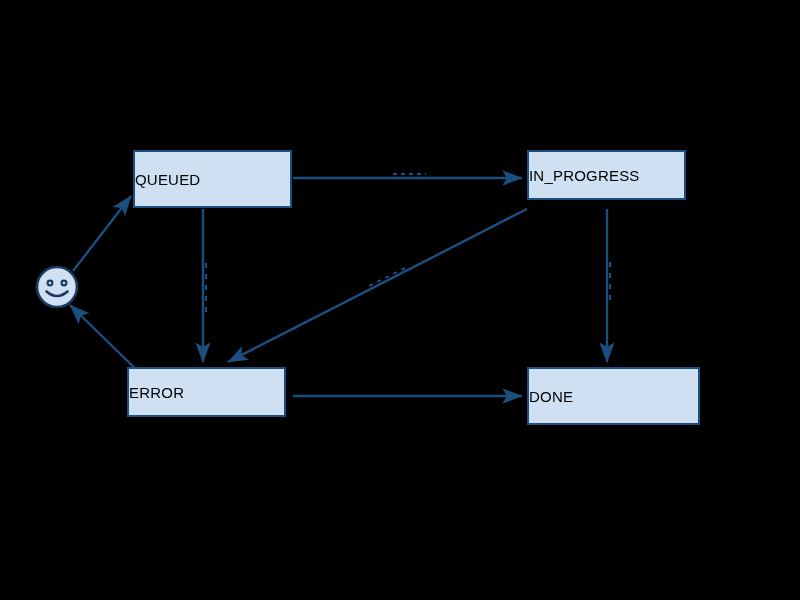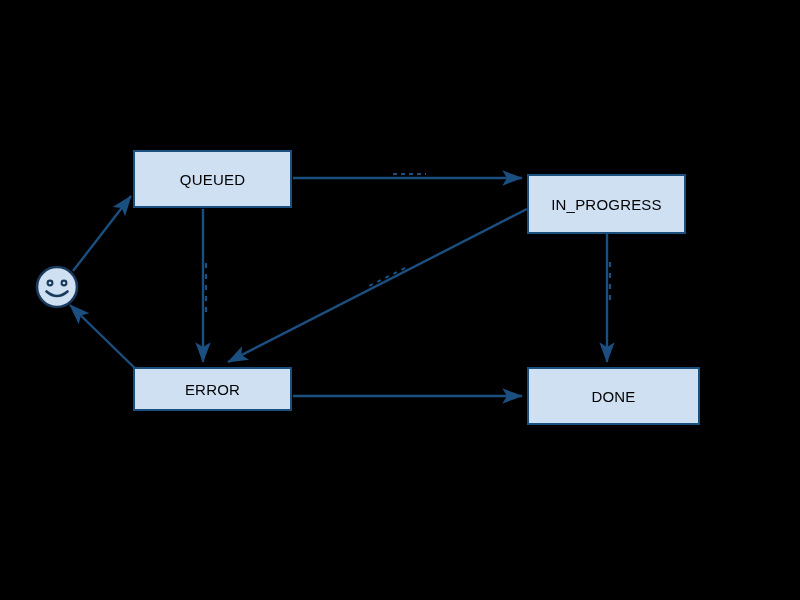--- a/index.html
+++ b/index.html
@@ -27,35 +27,35 @@
     width: 800px;
     height: 600px;
   }
   .state-node {
     position: absolute;
     box-sizing: border-box;
     background: #cfe0f3;
     border: 2px solid #1a4f80;
     display: flex;
     align-items: center;
-    justify-content: center;
+    justify-content: flex-start;
   }
   .state-label {
     color: #000000;
     font-family: "Liberation Sans", sans-serif;
     font-size: 15px;
     font-weight: 400;
     letter-spacing: 0.2px;
     line-height: 1;
     white-space: nowrap;
     user-select: none;
   }
   #node-queued    { left: 133px; top: 150px; width: 159px; height: 58px; }
-  #node-inprogress{ left: 527px; top: 150px; width: 159px; height: 60px; margin-top: 24px; }
-  #node-error     { left: 133px; top: 367px; width: 159px; height: 44px; }
+  #node-inprogress{ left: 527px; top: 150px; width: 159px; height: 50px; }
+  #node-error     { left: 127px; top: 367px; width: 159px; height: 50px; }
   #node-done      { left: 527px; top: 367px; width: 173px; height: 58px; }
   #node-start {
     position: absolute;
     left: 34px;
     top: 264px;
     width: 46px;
     height: 46px;
   }
 </style>
 </head>

